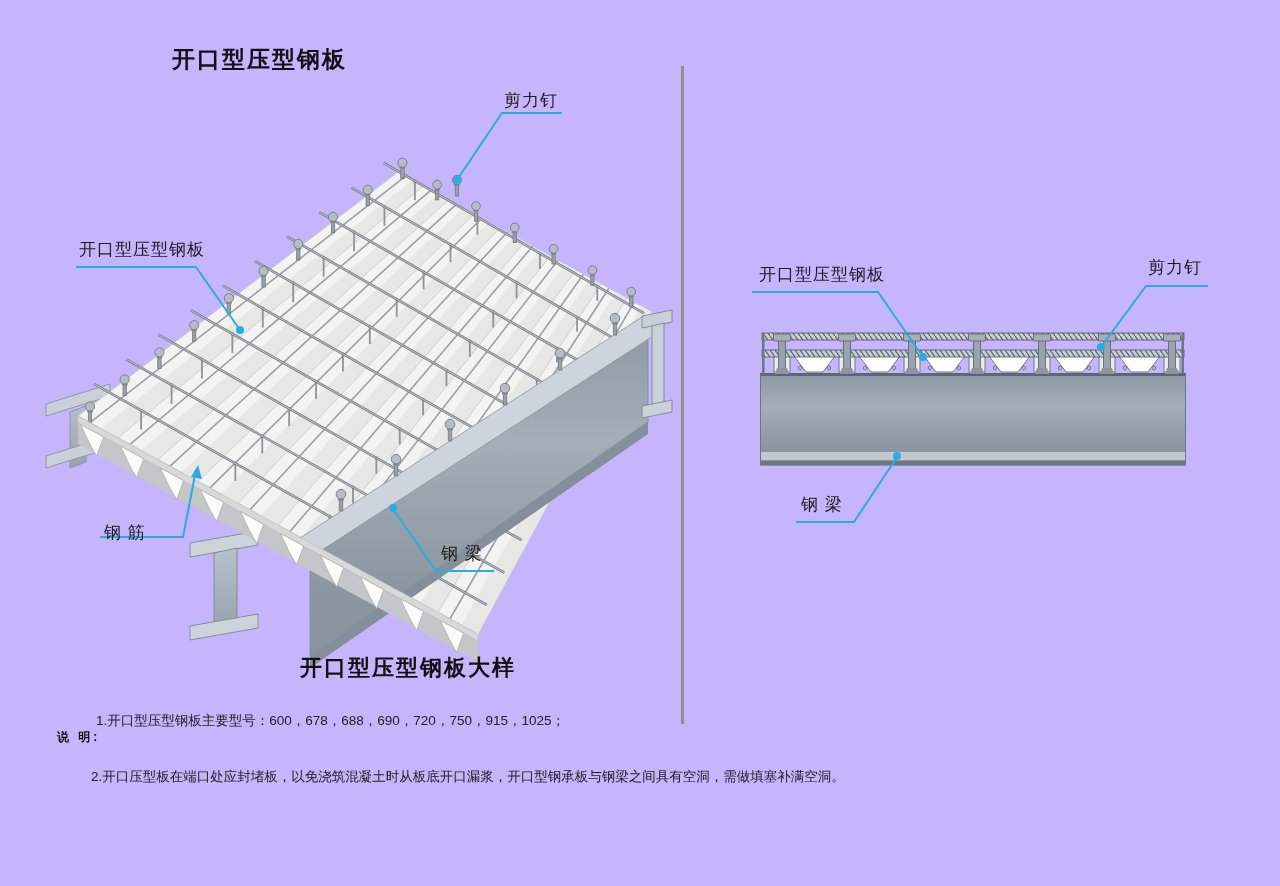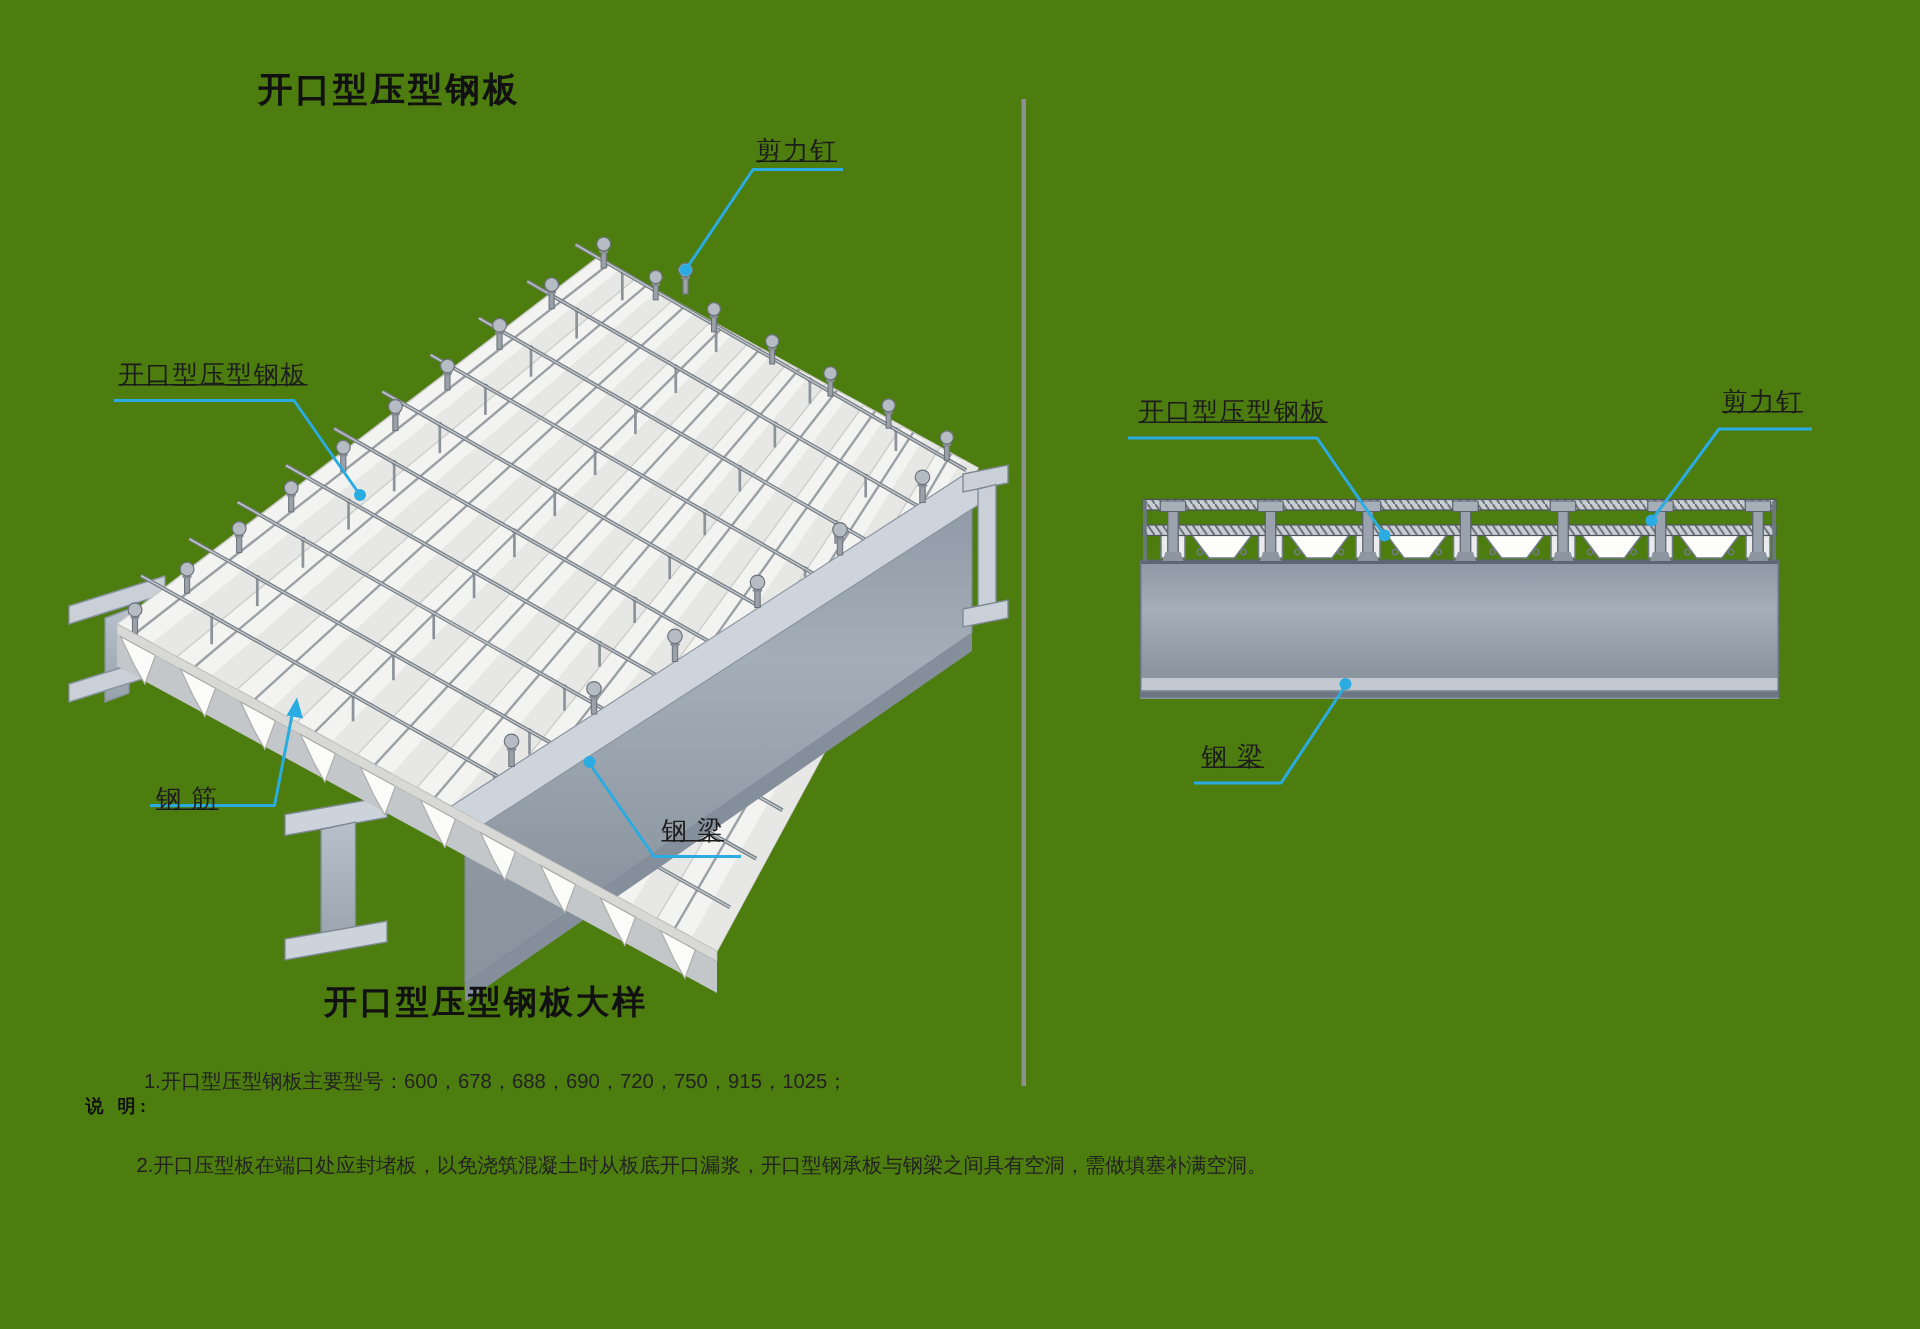--- a/index.html
+++ b/index.html
@@ -1,21 +1,21 @@
 <!DOCTYPE html>
 <html><head>
 <meta charset="utf-8">
 <style>
   html,body{margin:0;padding:0;background:#ffffff;width:1280px;height:886px;overflow:hidden;
     font-family:"Liberation Sans","DejaVu Sans",sans-serif;}
-  .stage{position:relative;width:1280px;height:886px;background:#4d7c0f;}
+  .stage{position:relative;width:1280px;height:886px;background:#c4b5fd;}
   svg#scene{position:absolute;left:0;top:0;}
-  .lbl{position:absolute;color:#1c1c1c;font-size:17px;white-space:nowrap;letter-spacing:1px;text-decoration:underline;}
+  .lbl{position:absolute;color:#1c1c1c;font-size:17px;white-space:nowrap;letter-spacing:1px;}
   .title{position:absolute;left:172px;top:44px;font-size:23px;font-weight:700;color:#111;letter-spacing:2px;}
-  .caption{position:absolute;font-weight:700;color:#111;letter-spacing:2px;text-align:left;}
+  .caption{position:absolute;font-weight:700;color:#111;letter-spacing:2px;text-align:right;}
   .caption.left{left:216px;top:653px;width:300px;font-size:22px;}
   .caption.right{left:895px;top:655px;width:200px;font-size:21px;}
   .divider{position:absolute;left:681px;top:66px;width:3px;height:658px;background:#8f8f8f;}
   .notes-head{position:absolute;left:57px;top:729px;font-size:12px;font-weight:700;color:#111;letter-spacing:3px;}
   .note{position:absolute;font-size:13.5px;color:#222;white-space:nowrap;}
   .note.n1{left:96px;top:712px;}
   .note.n2{left:91px;top:768px;}
 </style>
 </head>
 <body>

